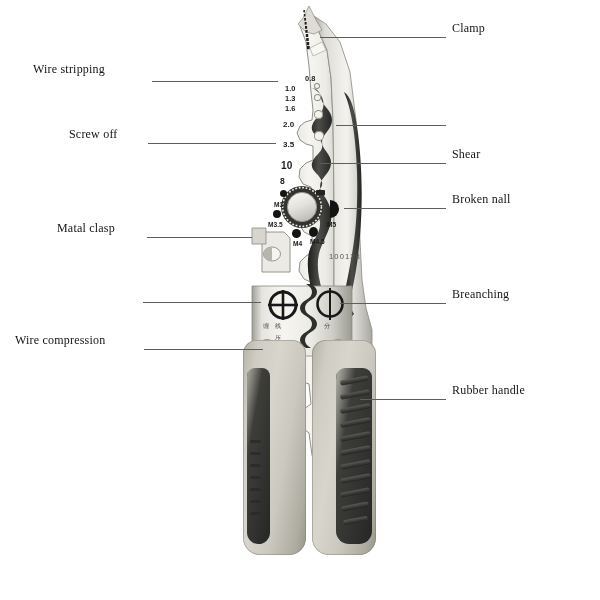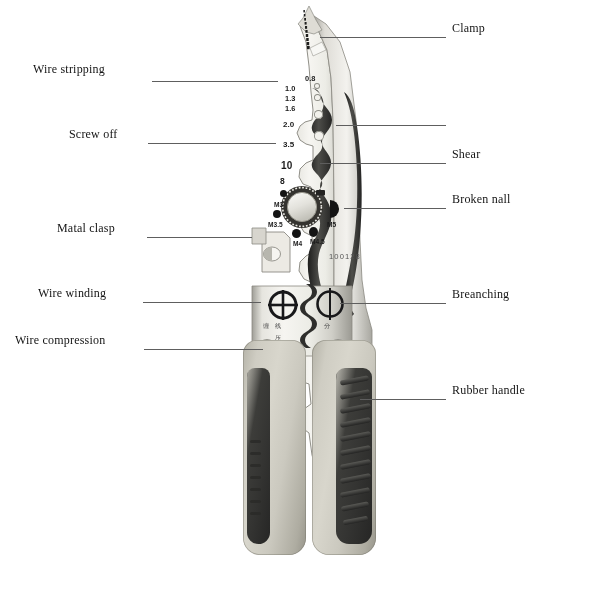--- a/index.html
+++ b/index.html
@@ -246,21 +246,20 @@
 
   <div class="callout l" style="left:33px;top:63px;">Wire stripping</div>
   <div class="leader" style="left:152px;top:81px;width:126px;"></div>
 
   <div class="callout l" style="left:69px;top:128px;">Screw off</div>
   <div class="leader" style="left:148px;top:143px;width:128px;"></div>
 
   <div class="callout l" style="left:57px;top:222px;">Matal clasp</div>
   <div class="leader" style="left:147px;top:237px;width:105px;"></div>
 
-  <div class="callout l" style="left:38px;top:287px;">Wire winding</div>
   <div class="leader" style="left:143px;top:302px;width:118px;"></div>
 
   <div class="callout l" style="left:15px;top:334px;">Wire compression</div>
   <div class="leader" style="left:144px;top:349px;width:119px;"></div>
 
   <div class="callout r" style="left:452px;top:22px;">Clamp</div>
   <div class="leader" style="left:320px;top:37px;width:126px;"></div>
 
   <div class="leader" style="left:336px;top:125px;width:110px;"></div>
 

